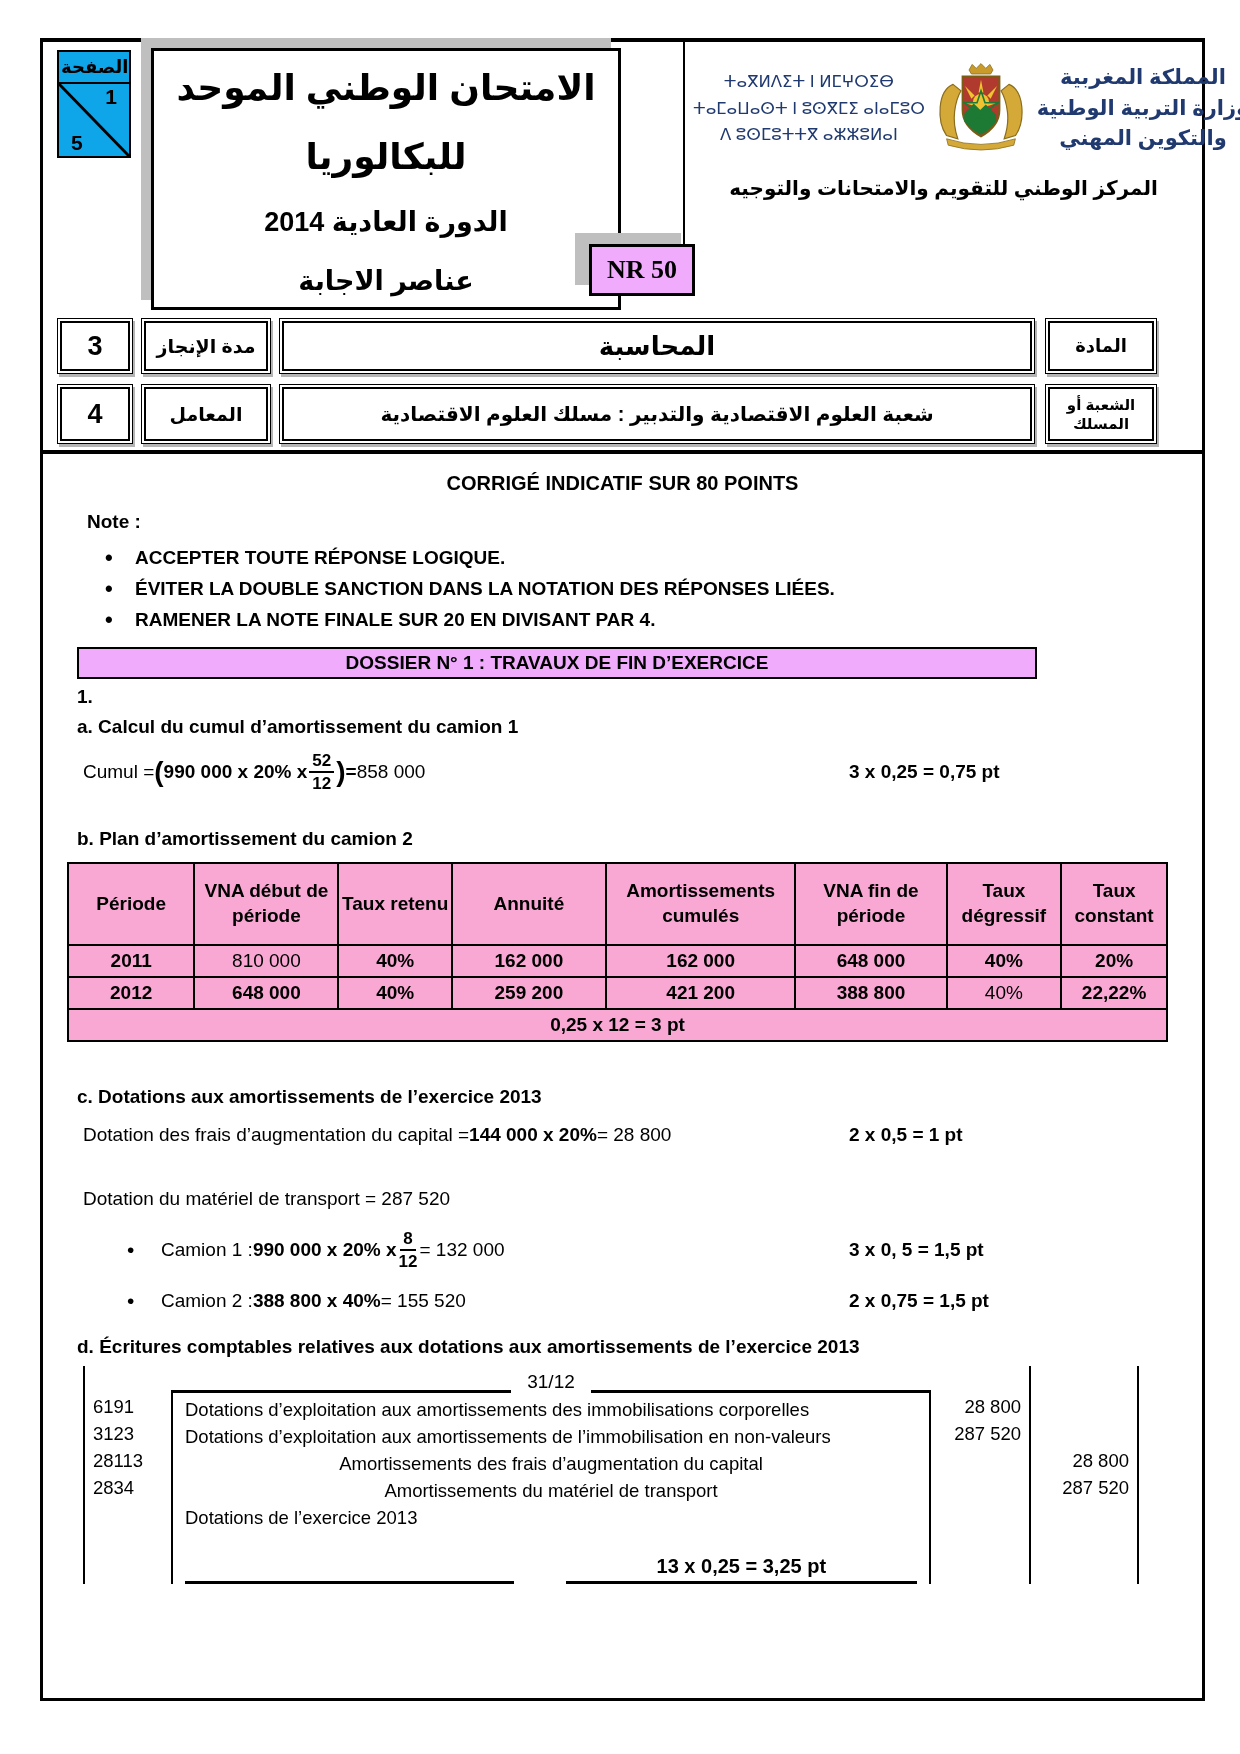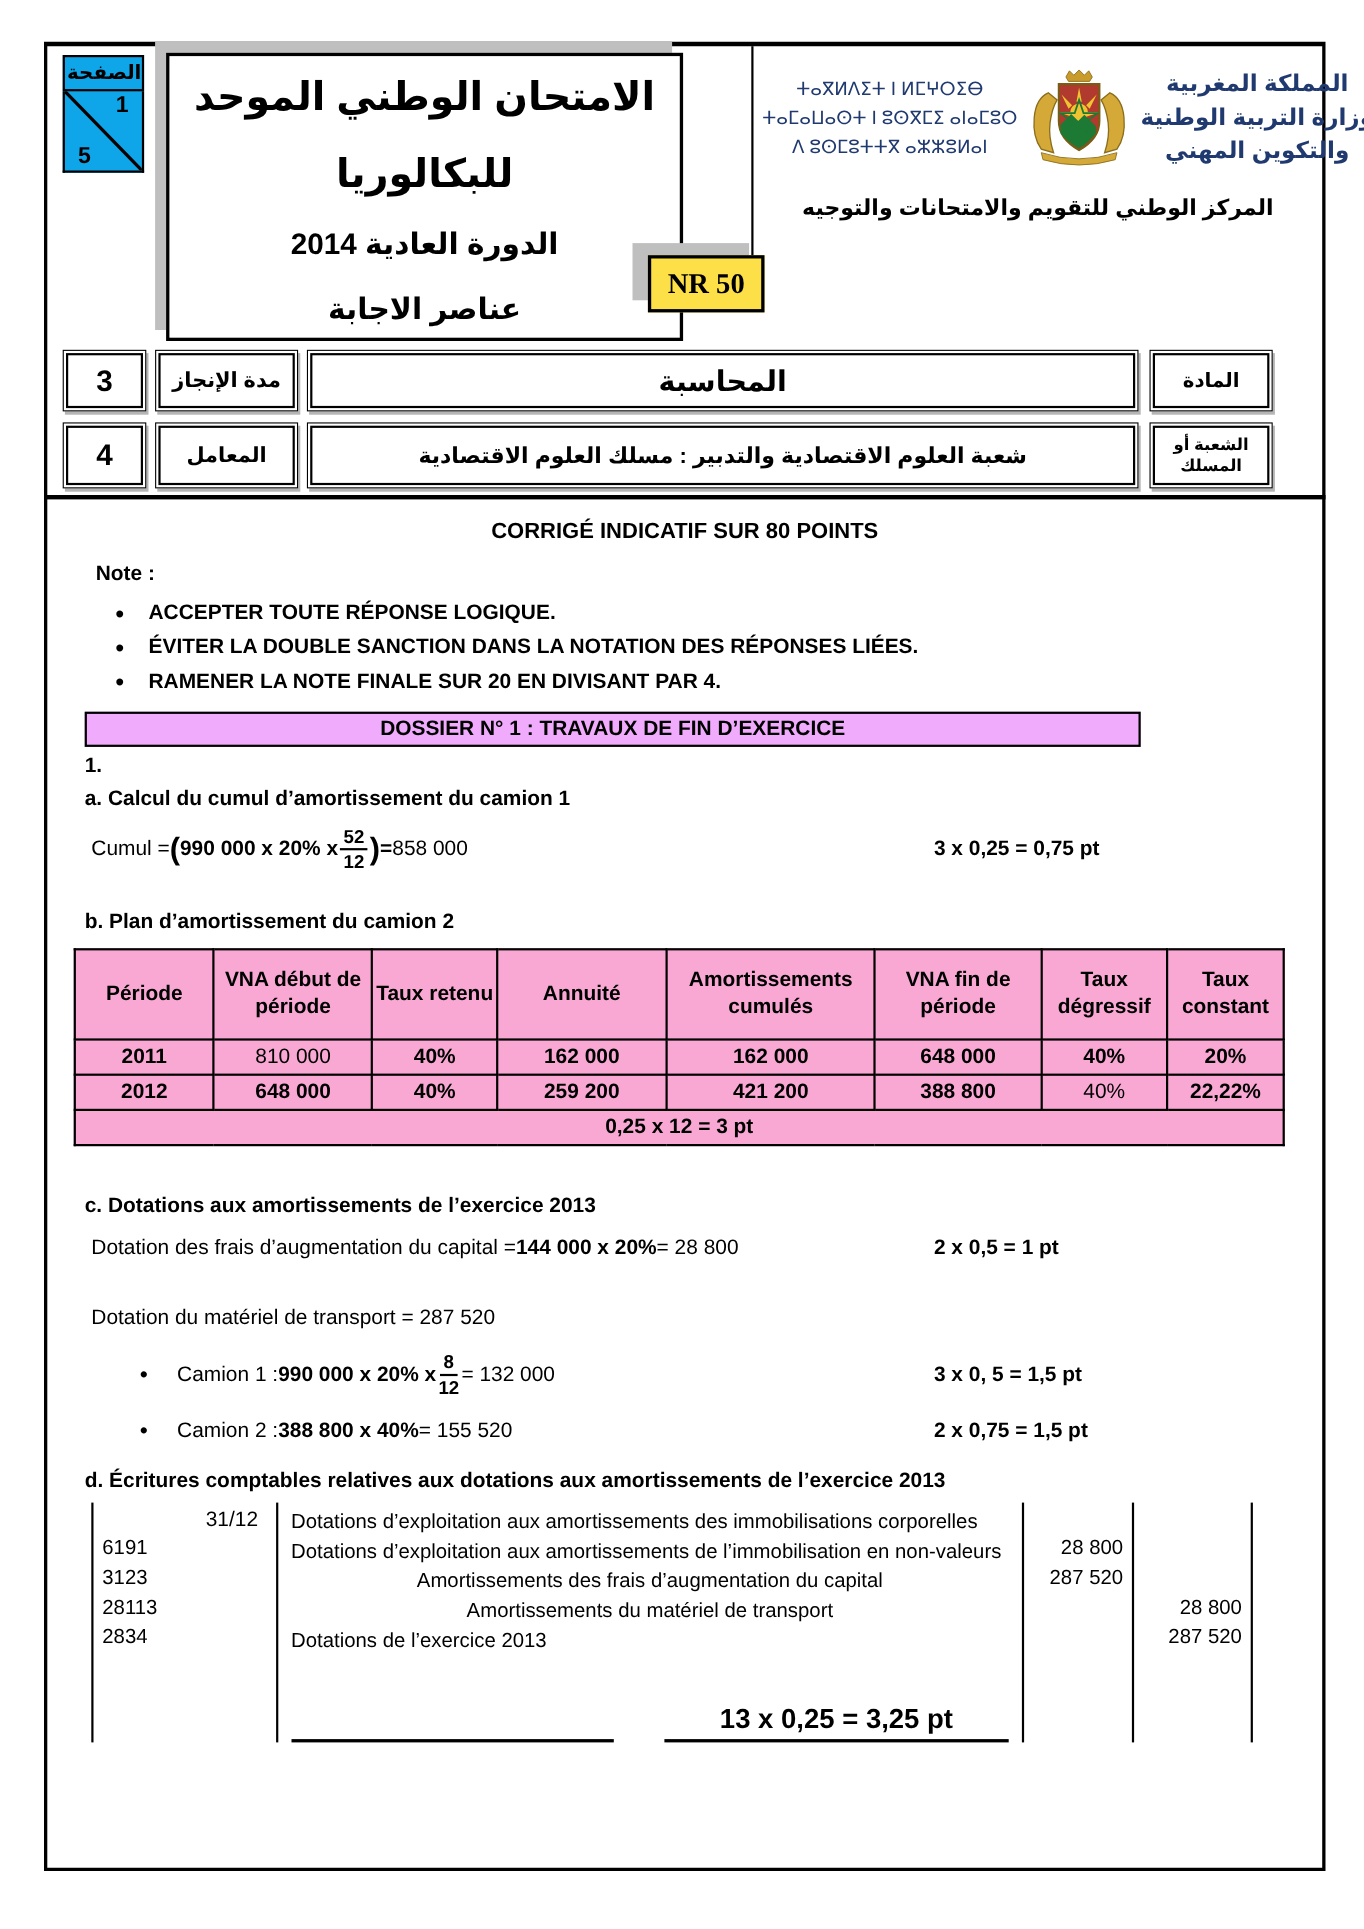--- a/index.html
+++ b/index.html
@@ -16,21 +16,21 @@
   .pagebox .n1{position:absolute;top:1px;right:12px;font-size:21px;}
   .pagebox .n5{position:absolute;bottom:1px;left:12px;font-size:21px;}
 
   
   .titlebox{position:absolute;left:108px;top:6px;width:470px;height:262px;border:3px solid #000;background:#fff;
             box-shadow:-10px -10px 0 #bfbfbf;display:flex;flex-direction:column;align-items:center;
             justify-content:space-between;padding:16px 8px 10px;box-sizing:border-box;direction:rtl;z-index:2;}
   .titlebox .t1,.titlebox .t2{font-size:36px;font-weight:bold;letter-spacing:1px;}
   .titlebox .t3,.titlebox .t4{font-size:27px;font-weight:bold;}
 
-  .nrbox{position:absolute;left:546px;top:190px;width:100px;height:46px;background:#fde047;border:3px solid #000;
+  .nrbox{position:absolute;left:546px;top:202px;width:100px;height:46px;background:#f0abfc;border:3px solid #000;
          box-shadow:-14px -11px 0 #bfbfbf;display:flex;align-items:center;justify-content:center;
          font-family:"Liberation Serif","DejaVu Serif",serif;font-weight:bold;font-size:26px;z-index:3;}
 
   
   .ministry{position:absolute;left:640px;top:0;right:0;height:238px;border-left:2.5px solid #000;
             padding-top:8px;box-sizing:border-box;z-index:1;}
   .min-top{display:flex;align-items:center;justify-content:space-between;padding:2px 6px 0 8px;}
   .tifinagh{color:#203a70;font-weight:normal;font-size:16.5px;text-align:center;line-height:1.6;white-space:nowrap;}
   .min-ar{color:#203a70;font-weight:bold;font-size:21px;text-align:center;direction:rtl;line-height:1.45;white-space:nowrap;}
   .arms{width:104px;height:112px;flex:0 0 auto;margin:0 4px;}
@@ -82,32 +82,32 @@
   table.amort th,table.amort td{border:2.5px solid #000;text-align:center;padding:0 2px;font-size:19px;}
   table.amort th{font-weight:bold;height:80px;line-height:1.3;}
   table.amort td{height:30px;font-weight:bold;}
   table.amort td.reg{font-weight:normal;}
   table.amort .tfoot td{font-weight:bold;height:30px;}
 
   
   .journal{margin:8px 0 0 6px;display:flex;height:218px;font-size:18.5px;align-items:stretch;}
   .j-acc{width:88px;border-left:2.5px solid #000;padding:27px 0 0 8px;box-sizing:border-box;}
   .j-line{height:27px;line-height:27px;white-space:nowrap;}
-  .j-box{width:760px;display:flex;flex-direction:row;box-sizing:border-box;}
+  .j-box{width:760px;display:flex;flex-direction:column;box-sizing:border-box;}
   .j-date{height:27px;display:flex;align-items:flex-end;}
   .j-date .seg{flex:1;border-bottom:3px solid #000;}
   .j-date .dt{padding:0 16px;font-size:19px;line-height:22px;}
   .j-inner{flex:1;border-left:2.5px solid #000;border-right:2.5px solid #000;padding:3px 12px 0;
            box-sizing:border-box;display:flex;flexDirection:column;flex-direction:column;}
   .j-inner .ctr{text-align:center;}
   .j-bottom{margin-top:auto;display:flex;align-items:stretch;height:44px;}
   .j-bottom .seg1{width:45%;border-bottom:3px solid #000;}
   .j-bottom .gap{width:7%;}
   .j-bottom .seg2{flex:1;border-bottom:3px solid #000;display:flex;align-items:flex-end;justify-content:center;
-                  font-weight:bold;font-size:25px;padding-bottom:3px;}
+                  font-weight:bold;font-size:20px;padding-bottom:3px;}
   .j-debit{width:100px;border-right:2.5px solid #000;padding:27px 8px 0 0;text-align:right;box-sizing:border-box;}
   .j-credit{width:108px;border-right:2.5px solid #000;padding:27px 8px 0 0;text-align:right;box-sizing:border-box;}
 </style>
 </head>
 <body>
 
 <div class="sheet">
   <div class="frame">
 
     <div class="pagebox">

